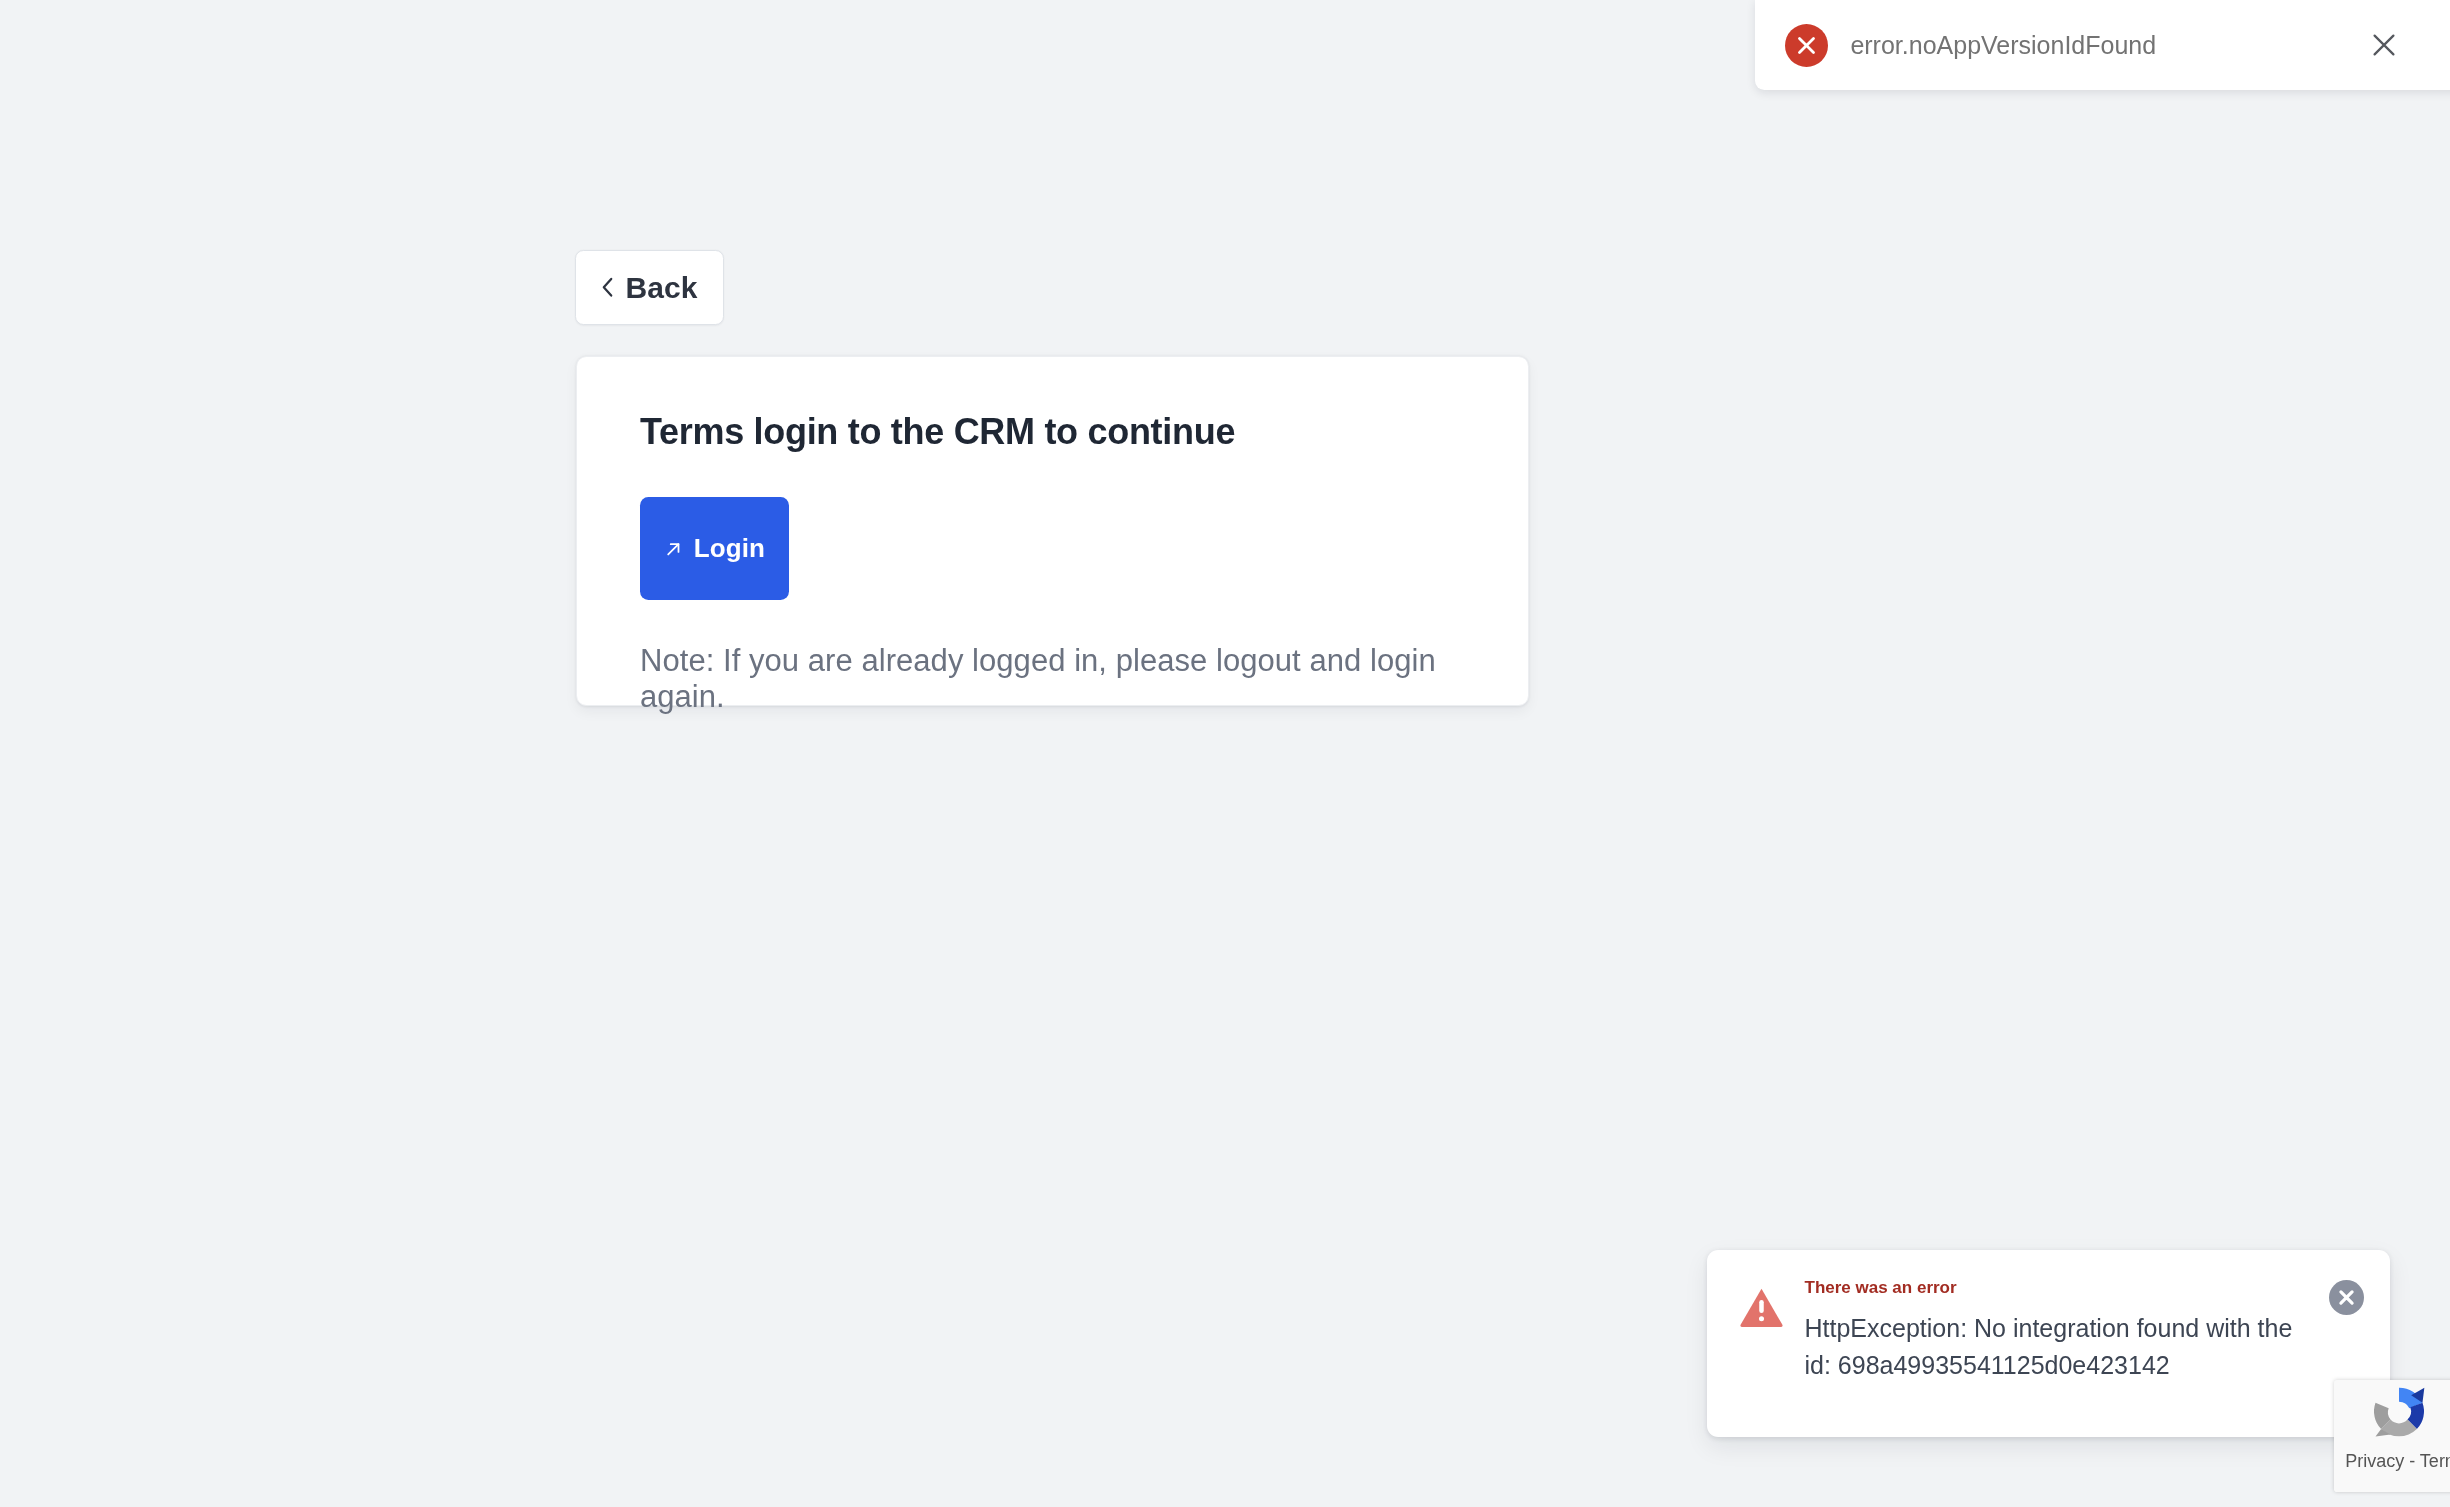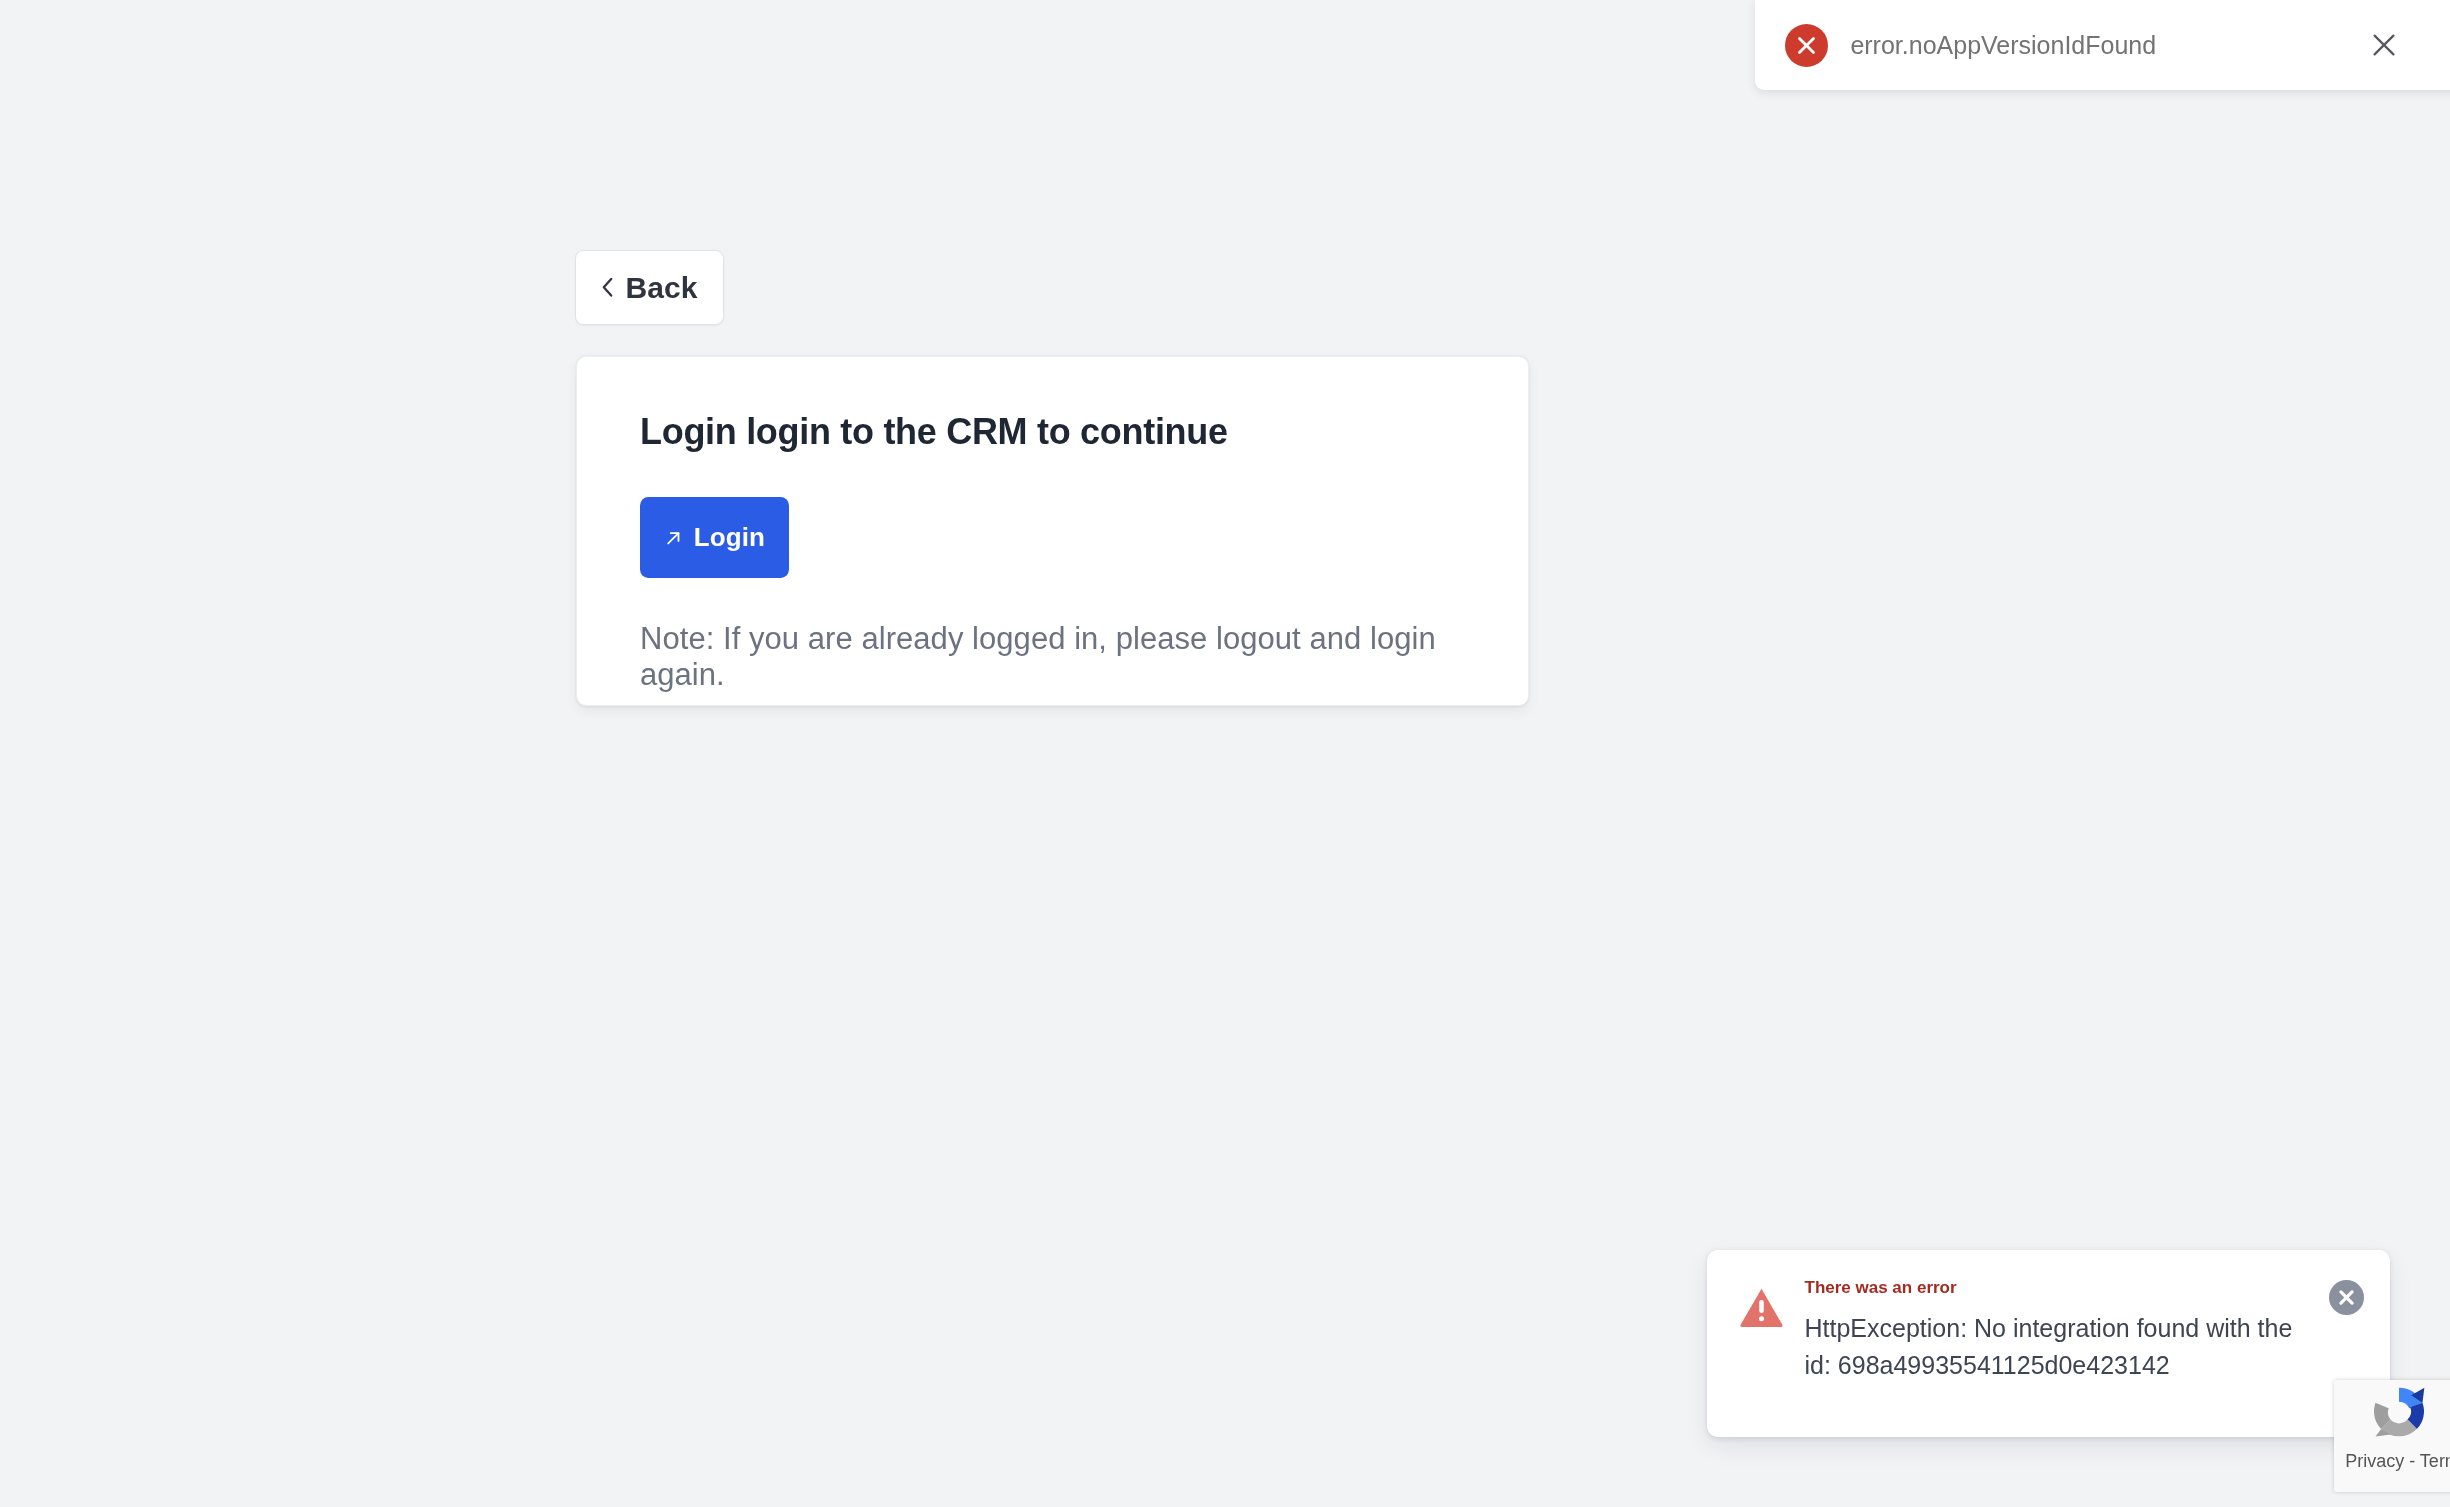--- a/index.html
+++ b/index.html
@@ -71,21 +71,21 @@
     letter-spacing: -0.3px;
     line-height: 1.15;
   }
   .login-btn {
     margin-top: 45px;
     display: inline-flex;
     align-items: center;
     justify-content: center;
     gap: 11.2px;
     width: 149px;
-    height: 81px;
+    height: 103px;
     background: #2b5ce6;
     border: none;
     border-radius: 8.4px;
     cursor: pointer;
     padding: 0 18.7px;
   }
   .login-btn .arrow {
     display: block;
     width: 18.7px;
     height: 18.7px;
@@ -222,21 +222,21 @@
 <div class="back-button">
   <span class="chev">
     <svg viewBox="0 0 14 22" width="13" height="20.5" fill="none" xmlns="http://www.w3.org/2000/svg">
       <path d="M11 2 L3 11 L11 20" stroke="#2e3440" stroke-width="2.4" stroke-linecap="round" stroke-linejoin="round"></path>
     </svg>
   </span>
   <span class="label">Back</span>
 </div>
 
 <div class="login-card">
-  <h1 class="card-title">Login login to the CRM to continue</h1>
+  <h1 class="card-title">Terms login to the CRM to continue</h1>
 
   <button class="login-btn">
     <span class="arrow">
       <svg viewBox="0 0 20 20" width="18.7" height="18.7" fill="none" xmlns="http://www.w3.org/2000/svg">
         <path d="M4.5 15.5 L15.5 4.5" stroke="#ffffff" stroke-width="1.9" stroke-linecap="round"></path>
         <path d="M7.2 4.5 L15.5 4.5 L15.5 12.8" stroke="#ffffff" stroke-width="1.9" stroke-linecap="round" stroke-linejoin="round"></path>
       </svg>
     </span>
     <span class="label">Login</span>
   </button>

